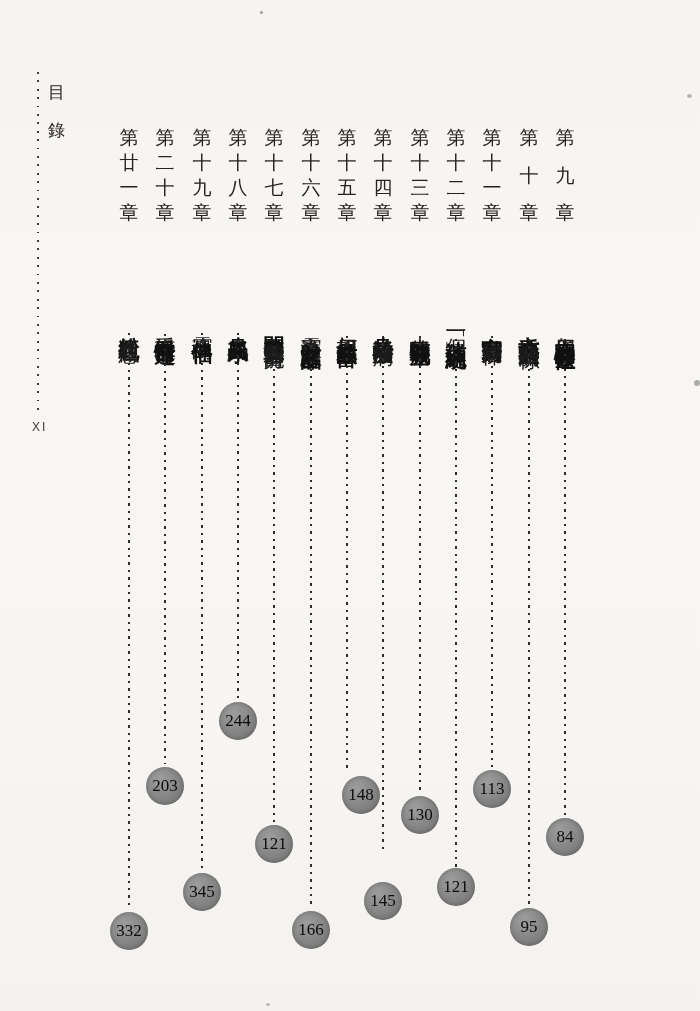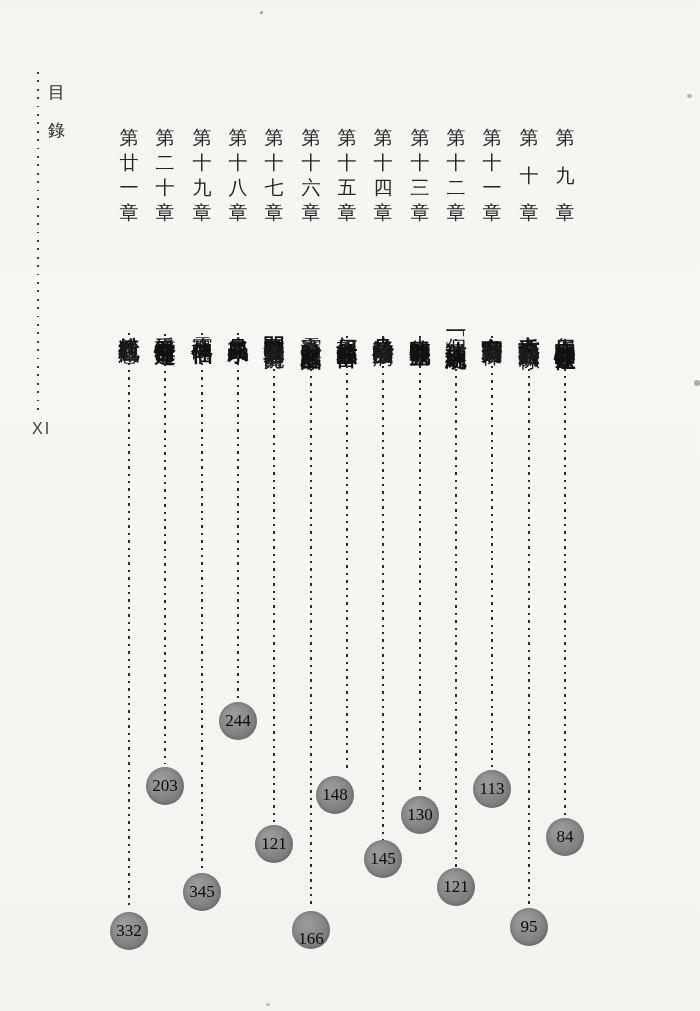--- a/index.html
+++ b/index.html
@@ -19,21 +19,21 @@
     background:repeating-linear-gradient(to bottom,#3c3c3c 0 1.8px,transparent 1.8px 8.4px);
   }
   .toc-label{
     position:absolute;left:45px;top:72px;
     writing-mode:vertical-rl;text-orientation:upright;
     font-size:17px;letter-spacing:36px;color:#262626;
   }
   .roman-folio{
     position:absolute;left:32px;top:420px;
     font-family:"Liberation Sans","DejaVu Sans",sans-serif;
-    font-size:16px;color:#3d3d3d;letter-spacing:2px;
+    font-size:12px;color:#3d3d3d;letter-spacing:2px;
   }
   
   .chap-header{
     position:absolute;top:128px;width:34px;height:94px;
     display:flex;flex-direction:column;justify-content:space-between;align-items:center;
     font-size:19px;color:#232323;line-height:1;
   }
   
   .chap-body{
     position:absolute;top:320px;width:36px;
@@ -138,47 +138,47 @@
       <div class="chap-header" style="left: 366px;">
         <span>第</span>
         <span>十</span>
         <span>四</span>
         <span>章</span>
       </div>
       <div class="chap-body" style="left: 365px; height: 532px;">
         <div class="chap-title"><span class="b">水晶治療</span><span>愛滋病</span></div>
         <div class="leader"></div>
       </div>
-      <div class="page-circle" style="left: 364px; top: 840px;">
+      <div class="page-circle" style="left: 364px; top: 882px;">
         <span>145</span>
       </div>
       <div class="chap-header" style="left: 330px;">
         <span>第</span>
         <span>十</span>
         <span>五</span>
         <span>章</span>
       </div>
       <div class="chap-body" style="left: 329px; height: 453px;">
         <div class="chap-title"><span>如何用</span><span class="b">水晶致富</span></div>
         <div class="leader"></div>
       </div>
-      <div class="page-circle" style="left: 316px; top: 776px; text-align: right;">
+      <div class="page-circle" style="left: 342px; top: 776px; text-align: right;">
         <span>148</span>
       </div>
       <div class="chap-header" style="left: 294px;">
         <span>第</span>
         <span>十</span>
         <span>六</span>
         <span>章</span>
       </div>
       <div class="chap-body" style="left: 293px; height: 588px;">
         <div class="chap-title"><span>高靈推介的</span><span class="b">財富水晶</span></div>
         <div class="leader"></div>
       </div>
-      <div class="page-circle" style="left: 292px; top: 911px; align-items: flex-end;">
+      <div class="page-circle" style="left: 292px; top: 911px;">
         <span>166</span>
       </div>
       <div class="chap-header" style="left: 257px;">
         <span>第</span>
         <span>十</span>
         <span>七</span>
         <span>章</span>
       </div>
       <div class="chap-body" style="left: 256px; height: 502px;">
         <div class="chap-title"><span class="b">開發直覺</span><span>的致富能力</span></div>

